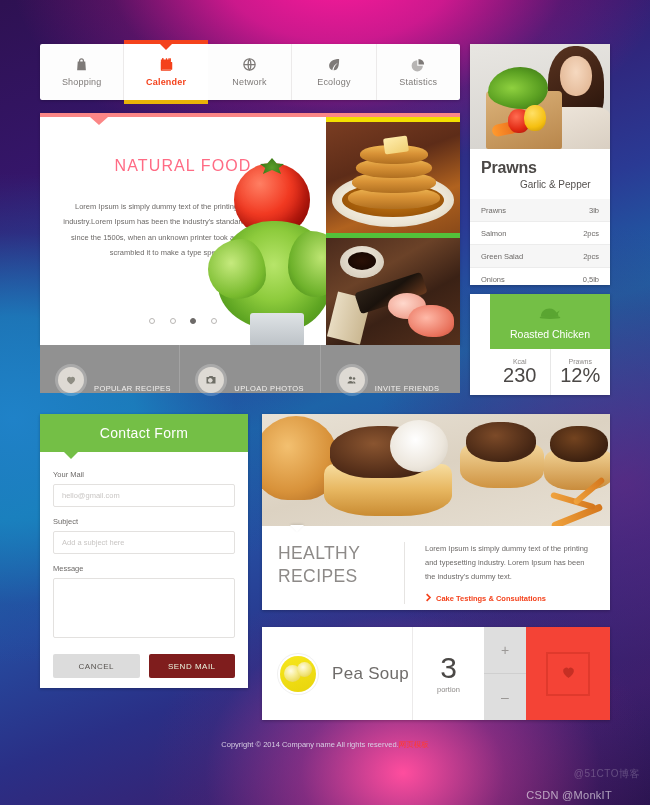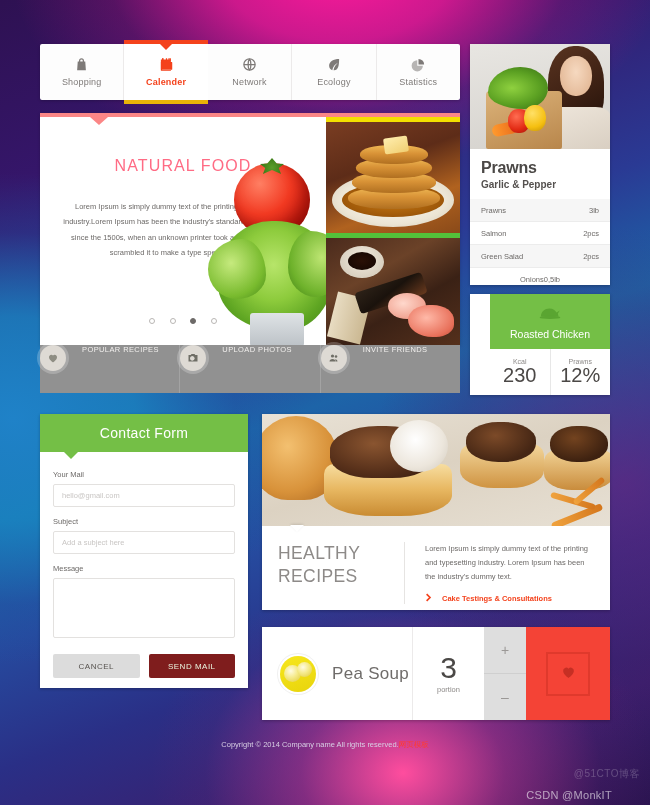--- a/index.html
+++ b/index.html
@@ -143,21 +143,21 @@
   .fish2 { position:absolute; right: 34px; bottom: 26px; width: 38px; height: 26px;
     background: radial-gradient(ellipse at 40% 40%, #ffd8cc 0%, #f0a391 70%); border-radius: 50%; }
   .sticks { position:absolute; left: 6px; bottom: 4px; width: 34px; height: 46px;
     background: linear-gradient(90deg,#e8dcc2 0%, #cbb892 100%); transform: rotate(14deg); }
 
   
   .actionbar {
     position: absolute; left: 40px; top: 345px; width: 420px; height: 48px;
     background: #919191; display: flex;
   }
-  .act { flex: 1; display: flex; align-items: flex-start; gap: 16px; 
+  .act { flex: 1; display: flex; align-items: flex-end; gap: 10px; padding-left: 18px;
     border-right: 1px solid #a3a3a3; cursor: pointer; }
   .act:last-child { border-right: none; }
   .act-ico {
     width: 26px; height: 26px; border-radius: 50%; background: #dedad4;
     display: flex; align-items: center; justify-content: center; flex: 0 0 auto;
     box-shadow: 0 0 0 3px rgba(255,255,255,0.22);
   }
   .act-lbl { font-size: 7.5px; color: #f2f0ee; letter-spacing: .4px; }
 
   
@@ -182,28 +182,28 @@
     border-radius: 54% 46% 40% 60% / 60% 50% 50% 40%; }
   .pep-r { position:absolute; left: 38px; bottom: 16px; width: 22px; height: 24px;
     background: radial-gradient(circle at 38% 32%, #ff6d52 0%, #e22b14 60%, #a3150a 100%); border-radius: 46%; }
   .pep-y { position:absolute; left: 54px; bottom: 18px; width: 22px; height: 26px;
     background: radial-gradient(circle at 38% 32%, #ffe066 0%, #f5bf10 62%, #c18f04 100%); border-radius: 46%; }
   .carrot { position:absolute; left: 22px; bottom: 14px; width: 26px; height: 12px;
     background: linear-gradient(90deg,#ff9a2e,#e8691a); border-radius: 6px; transform: rotate(-12deg); }
 
   .rcard-head { padding: 10px 11px 9px; }
   .rtitle { font-size: 16px; font-weight: bold; color: #4b4846; letter-spacing: -.2px; }
-  .rsub { font-size: 10px; font-weight: bold; color: #55514f; margin-top: 2px; }
+  .rsub { font-size: 10px; font-weight: normal; color: #55514f; margin-top: 2px; margin-left: 39px; }
   .ing-row {
     display: flex; justify-content: space-between; align-items: center;
     padding: 0 11px; height: 23px; font-size: 7.5px; color: #6d6a68;
     border-bottom: 1px solid #ececec;
   }
   .ing-row:nth-child(odd) { background: #f6f6f6; }
-  .ing-row:last-child { border-bottom: none; justify-content: center; }
+  .ing-row:last-child { border-bottom: none; }
 
   
   .gcard {
     position: absolute; left: 470px; top: 294px; width: 140px; height: 101px;
     background: #fff; box-shadow: 0 1px 3px rgba(0,0,0,.25); overflow: hidden; padding-left: 20px;
   }
   .gtop { height: 55px; background: #74bf46; display: flex; flex-direction: column;
     align-items: center; justify-content: center; gap: 3px; }
   .gtop-lbl { font-size: 10.5px; color: #fff; }
   .gstats { display: flex; height: 46px; }
@@ -282,21 +282,21 @@
   .f3 { right: 2px; bottom: 32px; width: 38px; height: 6px; transform: rotate(-40deg); }
 
   .hr-body { position: relative; display: flex; padding: 16px 16px 0; }
   .hr-notch { position:absolute; left: 28px; top: -1px;
     border-left: 7px solid transparent; border-right: 7px solid transparent;
     border-top: 7px solid #fff; filter: drop-shadow(0 -1px 1px rgba(0,0,0,.12)); }
   .hr-title { width: 126px; font-size: 17.5px; line-height: 1.3; color: #8d8a88;
     letter-spacing: .4px; }
   .hr-right { flex: 1; border-left: 1px solid #e6e4e2; padding-left: 20px; }
   .hr-text { font-size: 7.5px; line-height: 1.85; color: #6d6a68; }
-  .hr-link { margin-top: 9px; display: flex; align-items: center; gap: 10px;
+  .hr-link { margin-top: 9px; display: flex; align-items: center; gap: 4px;
     font-size: 7.5px; font-weight: bold; color: #f4421c; cursor: pointer; }
 
   
   .soup {
     position: absolute; left: 262px; top: 627px; width: 348px; height: 93px;
     background: #fff; box-shadow: 0 1px 3px rgba(0,0,0,.25); display: flex; overflow: hidden;
   }
   .soup-main { flex: 1; display: flex; align-items: center; padding-left: 18px; gap: 16px; }
   .lemon {
     width: 36px; height: 36px; border-radius: 50%;

